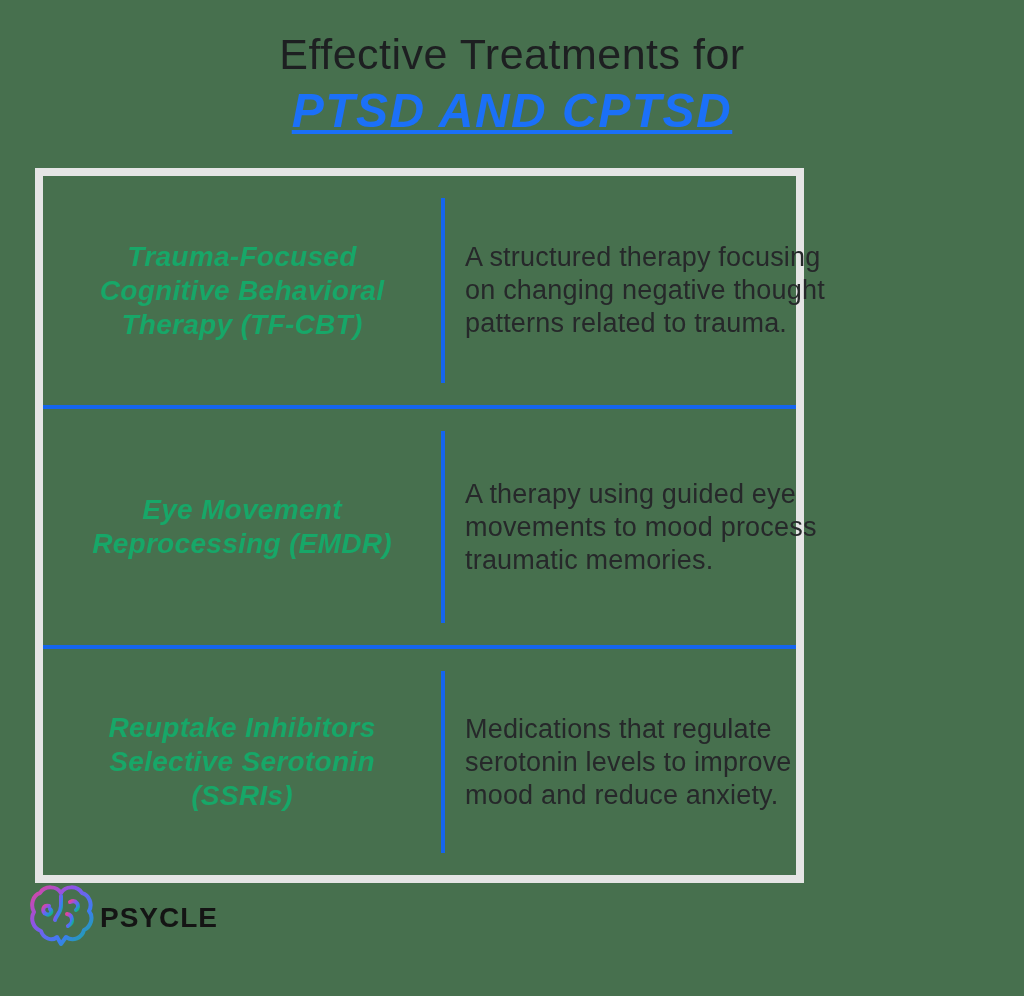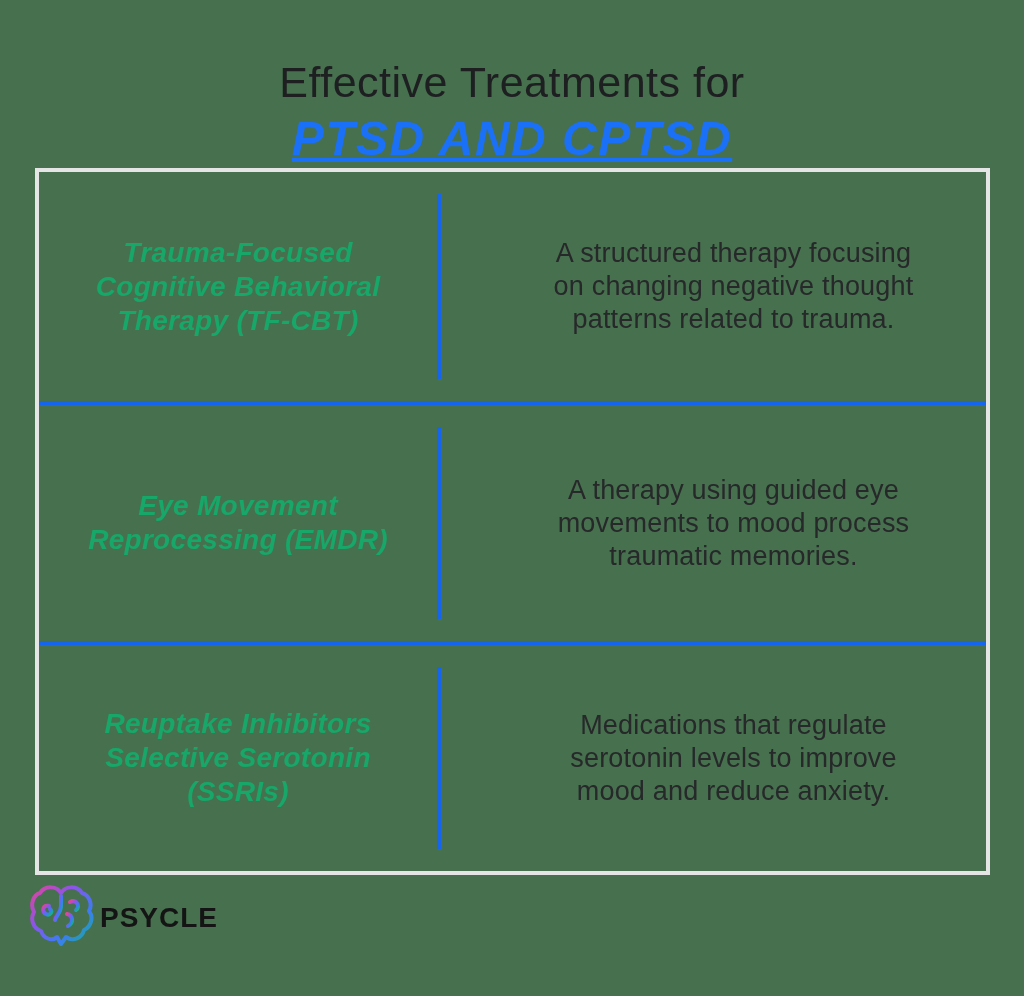--- a/index.html
+++ b/index.html
@@ -4,47 +4,47 @@
 <style>
   * { box-sizing: border-box; }
   html, body {
     margin: 0; padding: 0;
     width: 1024px; height: 996px;
     background: #47704E;
     font-family: "Liberation Sans", sans-serif;
     position: relative;
     overflow: hidden;
   }
-  .header { position: absolute; top: 0; left: 0; width: 1024px; text-align: center; margin-top: 28px; }
+  .header { position: absolute; top: 0; left: 0; width: 1024px; text-align: center; }
   .title-main {
     margin-top: 30px;
     font-size: 43px; font-weight: 500;
     color: #1D1F21; letter-spacing: 0.5px;
   }
   .title-sub {
     margin-top: 4px;
     font-size: 48px; font-weight: 800; font-style: italic;
     color: #1B70F8; letter-spacing: 1.5px; text-decoration: underline;
   }
   .treat-table {
     position: absolute; left: 35px; top: 168px;
-    width: 955px;
-    border: 4px solid #e5e5e5;
+    width: 769px;
+    border: 8px solid #e5e5e5;
   }
   .row { display: flex; align-items: center; }
   .row-1 { height: 229px; }
   .row-2 { height: 236px; }
   .row-3 { height: 226px; }
   .h-divider { height: 4px; background: #1565EE; }
   .cell-left { width: 398px; flex: none; text-align: center; }
   .v-divider {
     width: 4px; flex: none; align-self: stretch;
     margin: 22px 0; background: #1565EE;
   }
-  .cell-right { flex: 1; padding-left: 40px; text-align: center; }
+  .cell-right { flex: 1; padding-left: 20px; }
   .t-line {
     font-size: 28px; line-height: 34px;
     font-weight: 700; font-style: italic;
     color: #17A768; letter-spacing: 0.3px; white-space: nowrap;
   }
   .d-line {
     font-size: 27px; line-height: 33px;
     color: #26282A; letter-spacing: 0.2px; white-space: nowrap;
   }
   .footer {

